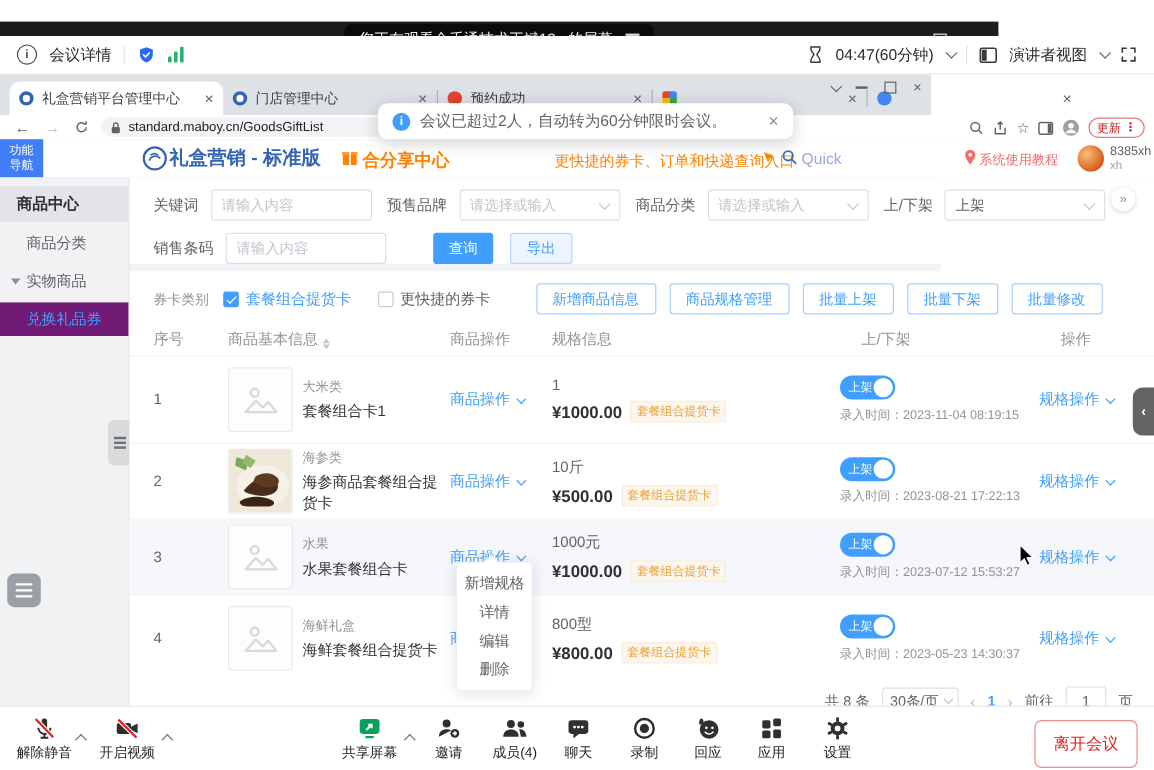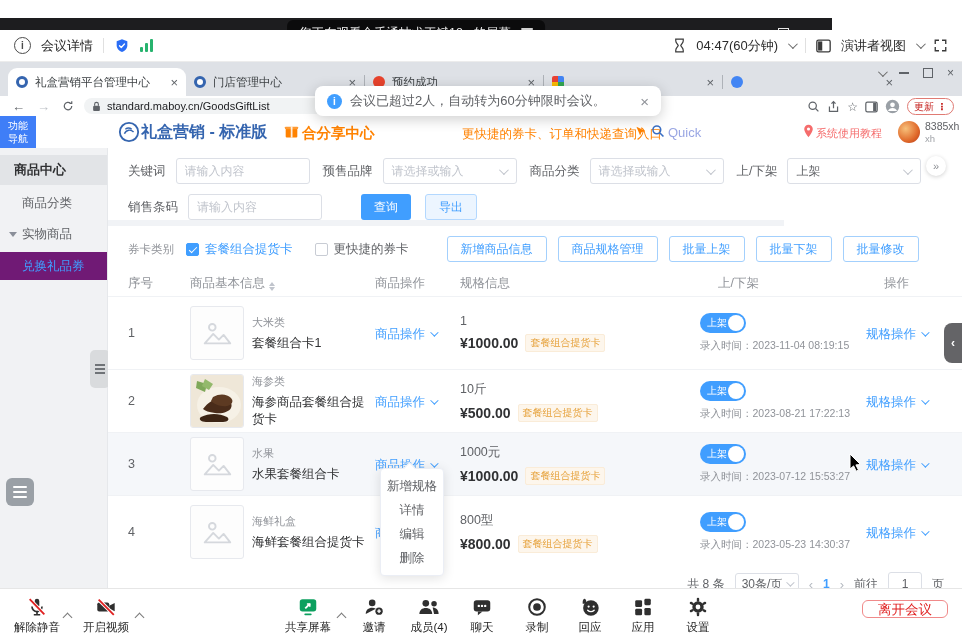--- a/index.html
+++ b/index.html
@@ -26,21 +26,21 @@
   .mt-div{width:1px;height:15px;background:#e0e0e0;}
   .info-cir{width:15px;height:15px;border:1.4px solid #4b4b4b;border-radius:50%;color:#4b4b4b;font-size:10px;font-weight:bold;display:flex;align-items:center;justify-content:center;}
   .sigbars{display:flex;align-items:flex-end;gap:2px;height:13px;}
   .sigbars i{width:3px;background:#27b36e;border-radius:1px;}
   .sigbars i:nth-child(1){height:5px}.sigbars i:nth-child(2){height:9px}.sigbars i:nth-child(3){height:13px}
   .chev{display:inline-block;width:6px;height:6px;border-right:1.4px solid #6b6b6b;border-bottom:1.4px solid #6b6b6b;}
   .chev.down{transform:rotate(45deg) translateY(-2px);}
   .chev.up{transform:rotate(-135deg);}
 
   
-  .tabstrip{position:absolute;left:0;top:62px;width:962px;height:34px;background:#dee1e6;}
+  .tabstrip{position:absolute;left:0;top:62px;width:776px;height:34px;background:#dee1e6;}
   .tabs{position:absolute;left:8px;bottom:0;display:flex;height:28px;}
   .tab{width:178px;display:flex;align-items:center;gap:7px;padding:0 8px;box-sizing:border-box;font-size:11.5px;color:#3c4043;border-radius:9px 9px 0 0;position:relative;}
   .tab.active{background:#fff;}
   .tab .ttl{flex:1;white-space:nowrap;overflow:hidden;text-overflow:ellipsis;}
   .tab .tclose{color:#5f6368;font-size:13px;line-height:1;}
   .fav{width:12px;height:12px;border-radius:50%;flex:none;}
   .fav.ring{box-sizing:border-box;border:3px solid #3565af;background:#fff;}
   .fav.red{background:#e8432d;}
   .fav.blue{background:#4285f4;}
   .fav.grid{border-radius:2px;background:conic-gradient(#4285f4 0 25%,#34a853 0 50%,#fbbc05 0 75%,#ea4335 0);}
@@ -164,21 +164,21 @@
   .ntext{font-size:13px;color:#606266;white-space:nowrap;}
   .nclose{margin-left:auto;color:#909399;font-size:15px;}
 
   
   .meet-bottom{position:absolute;left:0;top:588px;width:962px;height:54px;background:#fff;border-top:1px solid #e6e6e6;}
   .mb-item{position:absolute;top:7px;transform:translateX(-50%);text-align:center;width:70px;}
   .mb-item svg{display:block;margin:0 auto;}
   .mb-label{font-size:11.5px;color:#1f1f1f;margin-top:2px;white-space:nowrap;}
   .mb-chev{position:absolute;top:18px;}
   .mb-chev .chev{border-color:#7a7a7a;}
-  .leave-btn{position:absolute;right:14px;top:11px;height:18px;padding:0 15px;background:#fff;border:1px solid #f08a8a;border-radius:6px;color:#e02020;font-size:13.5px;font-family:inherit;}
+  .leave-btn{position:absolute;right:14px;top:11px;height:40px;padding:0 15px;background:#fff;border:1px solid #f08a8a;border-radius:6px;color:#e02020;font-size:13.5px;font-family:inherit;}
 
   .cursor{position:absolute;left:849px;top:453px;z-index:60;}
 </style>
 </head>
 <body>
 
 <div class="stage">
 
   <header class="titlebar">
     <div class="title-pill">

